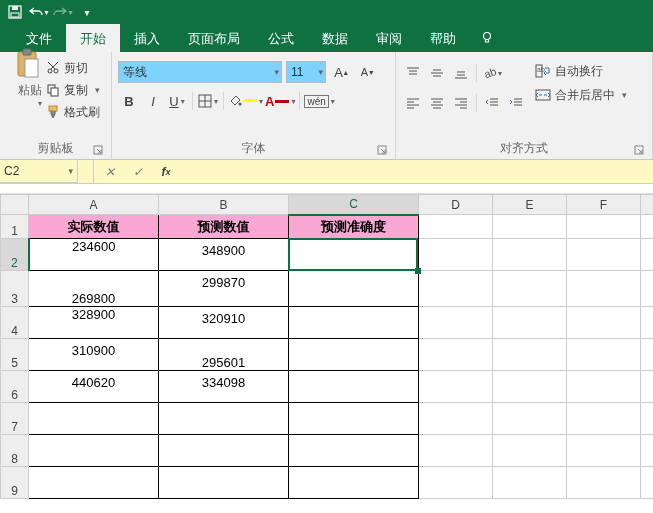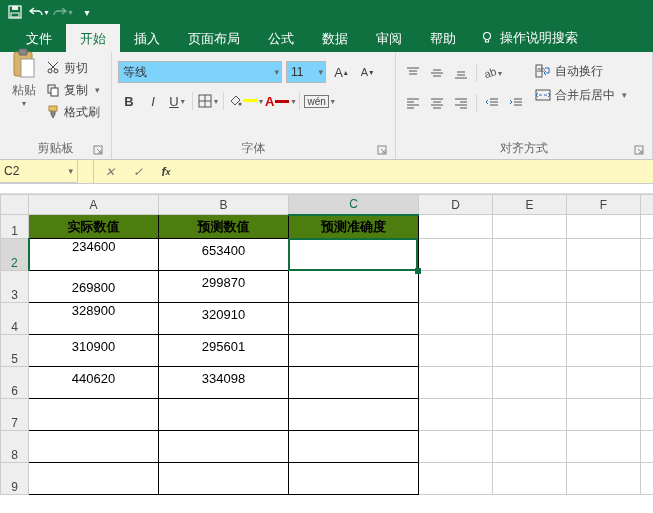--- a/index.html
+++ b/index.html
@@ -18,21 +18,21 @@
 
   
   .ribbon { background: #f1f1f1; border-bottom: 1px solid #c6c6c6; height: 108px; display: flex; }
   .group { border-right: 1px solid #d6d6d6; display: flex; flex-direction: column; padding: 4px 6px 0 6px; }
   .group-label { text-align: center; font-size: 12px; color: #666; padding: 4px 0 2px 0; position: relative; }
   .group-label .launcher { position: absolute; right: 0; bottom: 2px; width: 14px; height: 14px; display: flex; align-items: center; justify-content: center; }
   .group-body { flex: 1; display: flex; }
 
   
   .clip-left { display: flex; flex-direction: column; align-items: center; padding: 2px 4px 0 0; }
-  .paste-big { width: 36px; height: 50px; display: flex; flex-direction: column; align-items: center; justify-content: flex-end; color: #666; }
+  .paste-big { width: 36px; height: 50px; display: flex; flex-direction: column; align-items: flex-end; justify-content: flex-end; color: #666; }
   .paste-big svg { margin-bottom: 2px; }
   .clip-right { display: flex; flex-direction: column; gap: 2px; padding-top: 2px; }
   .clip-item { display: flex; align-items: center; gap: 4px; height: 20px; color: #444; white-space: nowrap; text-align: center; }
 
   
   .font-row { display: flex; gap: 4px; align-items: center; height: 24px; }
   .combo { background: #7dd3fc; border: 1px solid #b9b9b9; height: 22px; display: flex; align-items: center; padding: 0 2px 0 4px; font-size: 12px; color: #333; }
   .combo.name { width: 164px; justify-content: space-between; }
   .combo.size { width: 40px; justify-content: space-between; }
   .dd { color: #666; font-size: 9px; padding-left: 3px; }
@@ -66,21 +66,21 @@
   th.rowh { width: 28px; background: #eee; font-weight: normal; color: #444; font-size: 12px; text-align: center; vertical-align: bottom; padding-bottom: 2px; }
   th.rowh.sel { background: #d8d8d8; color: #0f7040; border-right: 2px solid #0f7040 !important; }
   td.cell { height: 32px; font-size: 13px; color: #000; text-align: center; vertical-align: middle; }
   .colA, .colB, .colC { width: 130px; }
   .colD, .colE, .colF { width: 74px; }
   .colG { width: 13px; }
 
   tr.r1 td.cell { height: 24px; }
 
   
-  .hdr-cell { background: #4d7c0f; font-weight: bold; }
+  .hdr-cell { background: #f9a8d4; font-weight: bold; }
 
   
   .blk { border: 1px solid #000 !important; }
 
   
   .active-outline { position: absolute; border: 2px solid #0f7040; pointer-events: none; }
   .fill-handle { position: absolute; width: 6px; height: 6px; background: #0f7040; pointer-events: none; }
 
   svg { overflow: visible; }
 </style>
@@ -117,21 +117,20 @@
   <div class="tab">页面布局</div>
   <div class="tab">公式</div>
   <div class="tab">数据</div>
   <div class="tab">审阅</div>
   <div class="tab">帮助</div>
   <div class="tell-me">
     <svg width="14" height="14" viewBox="0 0 14 14">
         <circle cx="7" cy="5" r="3.5" fill="none" stroke="#fff" stroke-width="1.2"></circle>
         <path d="M5.5 9 v2 h3 v-2" fill="none" stroke="#fff" stroke-width="1.2"></path>
       </svg>
-    <span>操作说明搜索</span>
   </div>
 </div>
 
 <div class="ribbon">
 
   <div class="group" style="width:112px">
     <div class="group-body">
       <div class="clip-left">
         <div class="paste-big">
           <svg width="28" height="32" viewBox="0 0 28 32">
@@ -396,51 +395,51 @@
     <td class="cell hdr-cell blk">预测数值</td>
     <td class="cell hdr-cell blk">预测准确度</td>
     <td class="cell"></td>
     <td class="cell"></td>
     <td class="cell"></td>
     <td class="cell"></td>
   </tr>
   <tr>
     <th class="rowh sel">2</th>
     <td class="cell blk" style="vertical-align:top;padding-top:0">234600</td>
-    <td class="cell blk" style="vertical-align:top;padding-top:4px">653400</td>
+    <td class="cell blk" style="vertical-align:top;padding-top:4px">348900</td>
     <td class="cell blk"></td>
     <td class="cell"></td>
     <td class="cell"></td>
     <td class="cell"></td>
     <td class="cell"></td>
   </tr>
   <tr>
     <th class="rowh">3</th>
-    <td class="cell blk" style="vertical-align:top;padding-top:9px">269800</td>
+    <td class="cell blk" style="vertical-align:top;padding-top:20px">269800</td>
     <td class="cell blk" style="vertical-align:top;padding-top:4px">299870</td>
     <td class="cell blk"></td>
     <td class="cell"></td>
           <td class="cell"></td>
           <td class="cell"></td>
           <td class="cell"></td>
   </tr>
   <tr>
     <th class="rowh">4</th>
     <td class="cell blk" style="vertical-align:top;padding-top:0">328900</td>
     <td class="cell blk" style="vertical-align:top;padding-top:4px">320910</td>
     <td class="cell blk"></td>
     <td class="cell"></td>
           <td class="cell"></td>
           <td class="cell"></td>
           <td class="cell"></td>
   </tr>
   <tr>
     <th class="rowh">5</th>
     <td class="cell blk" style="vertical-align:top;padding-top:4px">310900</td>
-    <td class="cell blk" style="vertical-align:top;padding-top:4px">295601</td>
+    <td class="cell blk" style="vertical-align:top;padding-top:16px">295601</td>
     <td class="cell blk"></td>
     <td class="cell"></td>
           <td class="cell"></td>
           <td class="cell"></td>
           <td class="cell"></td>
   </tr>
   <tr>
     <th class="rowh">6</th>
     <td class="cell blk" style="vertical-align:top;padding-top:4px">440620</td>
     <td class="cell blk" style="vertical-align:top;padding-top:4px">334098</td>

